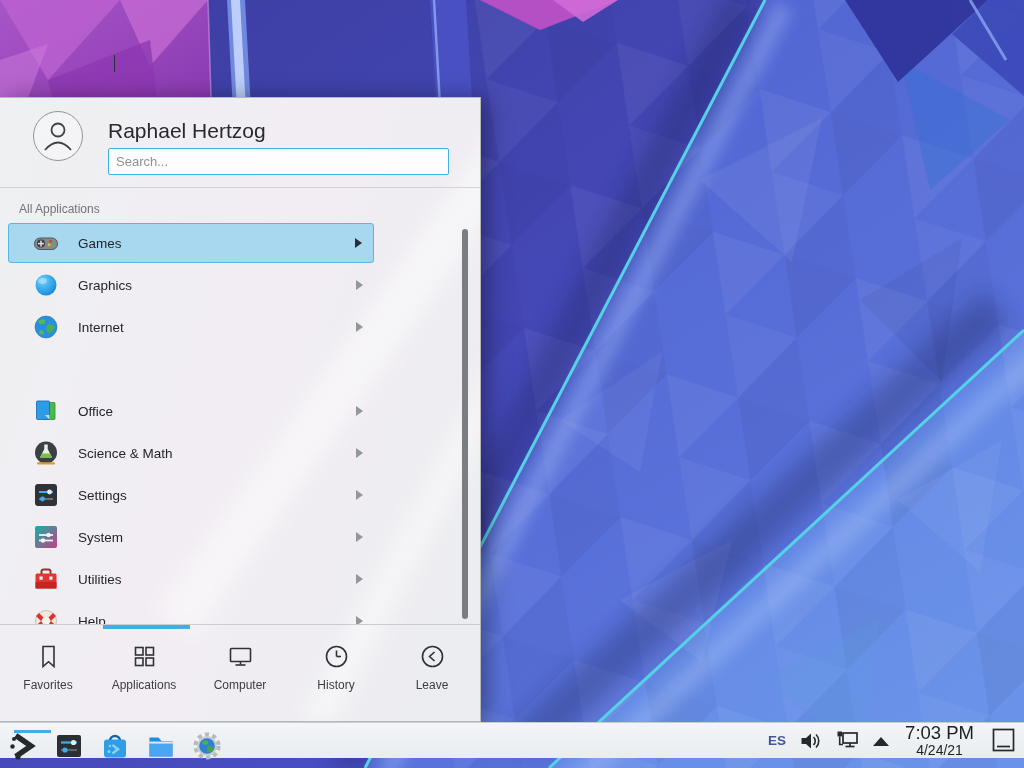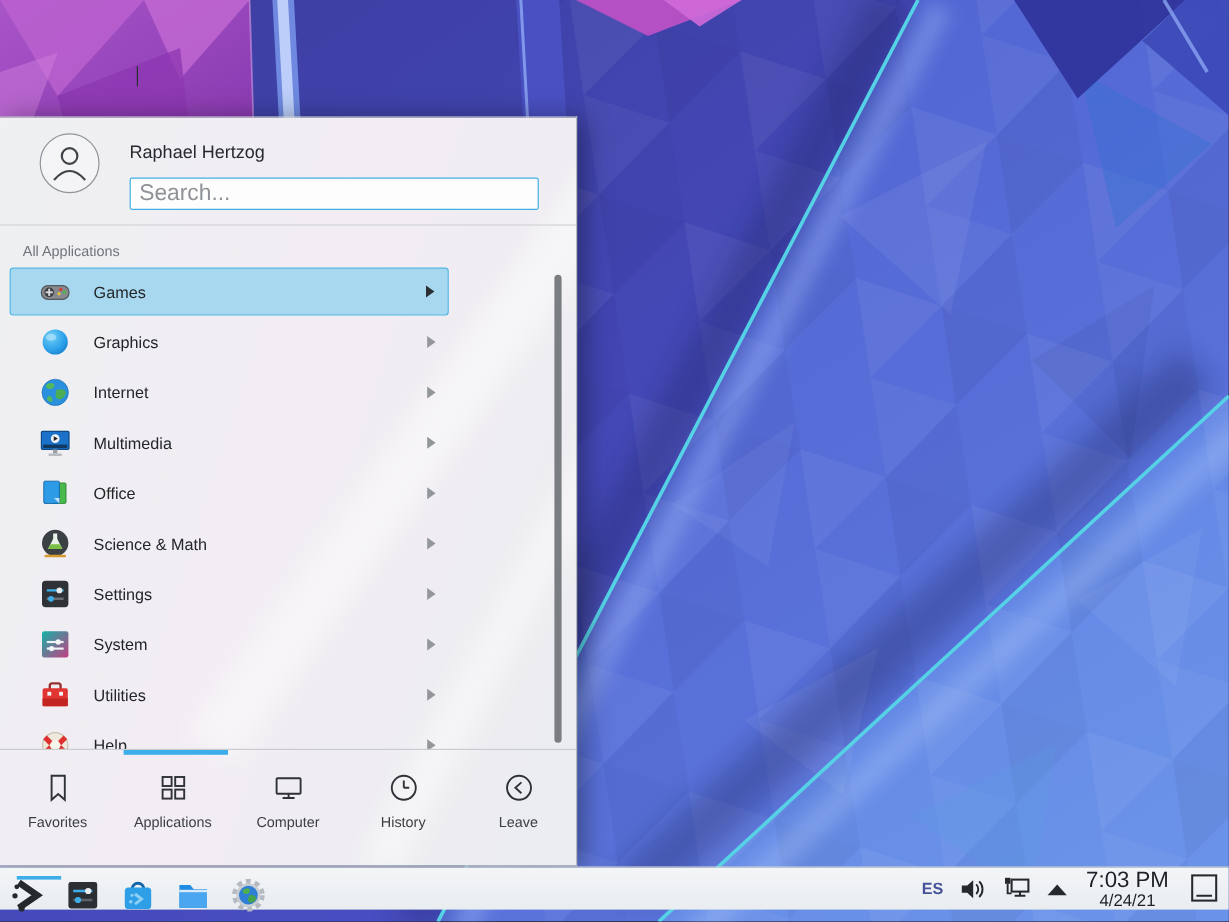--- a/index.html
+++ b/index.html
@@ -13,24 +13,24 @@
     border:1px solid #b4b8bc;border-left:none;
     box-shadow:6px 2px 22px rgba(0,0,0,.38);overflow:hidden;}
   .menu .ray{position:absolute;background:rgba(255,255,255,.45);filter:blur(10px);
     pointer-events:none;}
   .ray1{left:40px;top:240px;width:640px;height:46px;transform:rotate(-55deg);}
   .ray2{left:130px;top:300px;width:700px;height:30px;transform:rotate(-62deg);}
 
   .menu-header{position:absolute;left:0;top:0;width:100%;height:89px;}
   .avatar{position:absolute;left:33px;top:13px;width:50px;height:50px;border:1px solid #90949a;
     border-radius:50%;background:rgba(255,255,255,.35);box-sizing:border-box;}
-  .username{position:absolute;left:108px;top:21px;font-size:15px;color:#26292d;}
+  .username{position:absolute;left:108px;top:21px;font-size:21px;color:#26292d;}
   .search{position:absolute;left:108px;top:50px;width:341px;height:27px;box-sizing:border-box;
     border:1.5px solid #41b0e5;border-radius:2px;background:#fdfdfd;
-    font-family:"Liberation Sans",sans-serif;font-size:19px;color:#232629;padding:0 7px;outline:none;}
+    font-family:"Liberation Sans",sans-serif;font-size:13px;color:#232629;padding:0 7px;outline:none;}
   .search::placeholder{color:#8f9296;}
   .caret{position:absolute;left:114px;top:55px;width:1px;height:17px;background:#2b2e31;}
 
   .menu-sep{position:absolute;left:0;top:89px;width:100%;height:1px;background:#d2d5d8;}
   .section-label{position:absolute;left:19px;top:104px;font-size:12px;color:#6f7478;}
 
   .app-list{position:absolute;left:0;top:124px;width:100%;height:403px;overflow:hidden;}
   .row{position:absolute;left:8px;width:366px;height:40px;border-radius:3px;
     display:flex;align-items:center;box-sizing:border-box;}
   .row.selected{background:#a8d8ef;border:1px solid #55b7e4;}
@@ -208,34 +208,20 @@
           <path d="M6,8 q4,-3 7,-1 q1,3 -2,4 q-4,1 -5,-3z" fill="#52b85c"></path>
           <path d="M15,12 q6,-2 8,2 q-1,5 -6,6 q-4,-1 -2,-8z" fill="#4aae54"></path>
           <path d="M8,17 q4,0 4,4 q-3,2 -5,-1z" fill="#52b85c"></path>
           <circle cx="14" cy="14" r="11" fill="none" stroke="#1a6aa8" stroke-width="0.8" opacity="0.6"></circle>
             </svg>
           </span>
         <span class="rlabel">Internet</span>
         <span class="arrow"></span>
       </div>
 
-      <div class="row" style="top:127px">
-        <span class="ric">
-            <svg viewBox="0 0 28 28">
-          <rect x="2.5" y="4.5" width="23" height="15" rx="1" fill="#1b72c8" stroke="#0f4a84" stroke-width="1"></rect>
-          <rect x="4" y="15.5" width="20" height="2.8" fill="#10375e"></rect>
-          <circle cx="14" cy="10.5" r="3.6" fill="#f2f5f7"></circle>
-          <polygon points="12.8,8.6 16.3,10.5 12.8,12.4" fill="#222"></polygon>
-          <rect x="12.2" y="19.5" width="3.6" height="3.5" fill="#9aa0a5"></rect>
-          <rect x="8.5" y="23" width="11" height="2" rx="0.5" fill="#b8bdc2"></rect>
-            </svg>
-          </span>
-        <span class="rlabel">Multimedia</span>
-        <span class="arrow"></span>
-      </div>
 
       <div class="row" style="top:169px">
         <span class="ric">
             <svg viewBox="0 0 28 28">
           <rect x="11" y="5.5" width="12" height="17" rx="1" fill="#49b94e" stroke="#2e8a34" stroke-width="0.8"></rect>
           <rect x="4.5" y="4" width="13" height="18.5" rx="1" fill="#2d9be6" stroke="#1568a8" stroke-width="0.8"></rect>
           <polygon points="13,18 17.5,18 17.5,22.5" fill="#bfe2f8"></polygon>
             </svg>
           </span>
         <span class="rlabel">Office</span>

